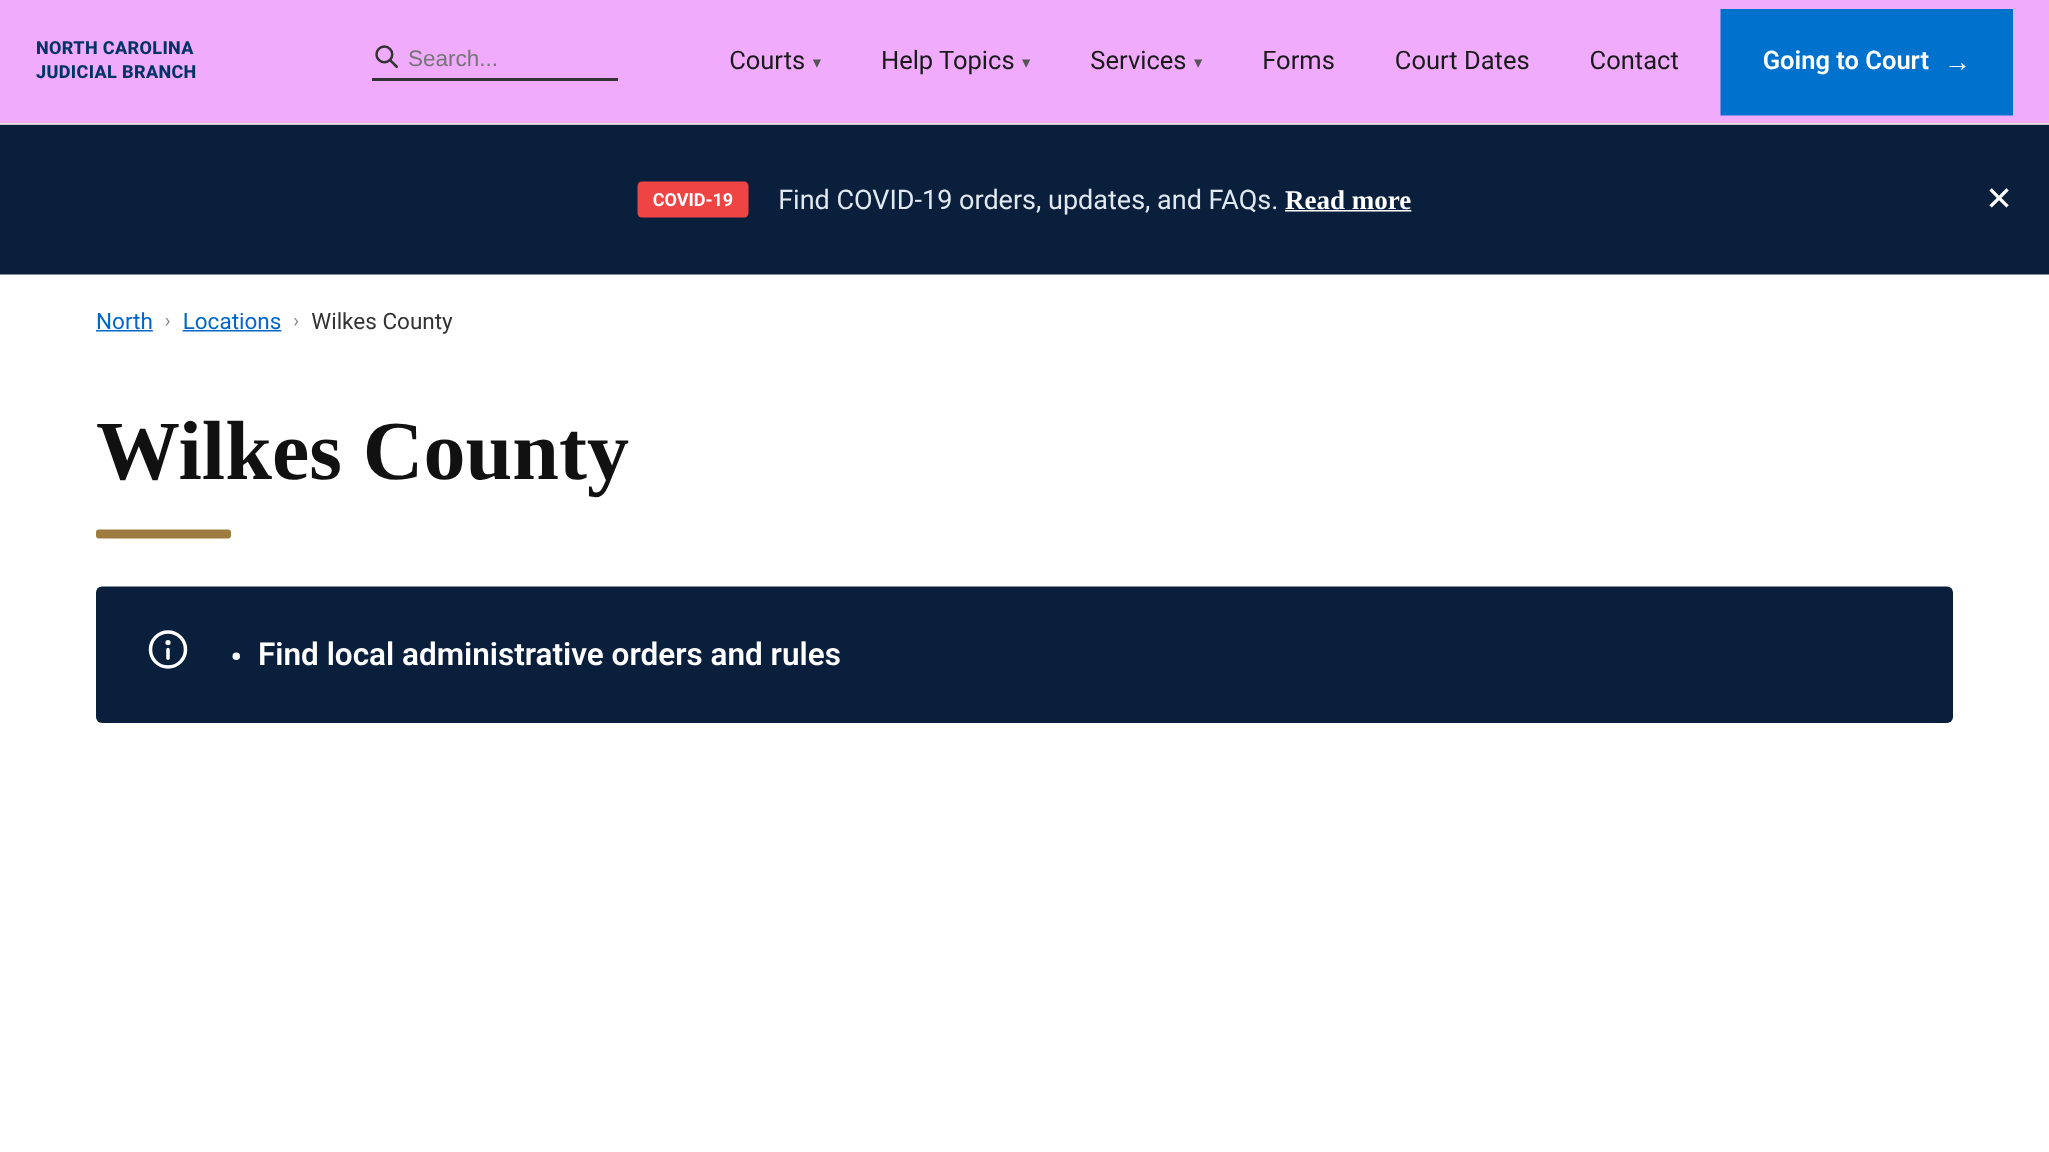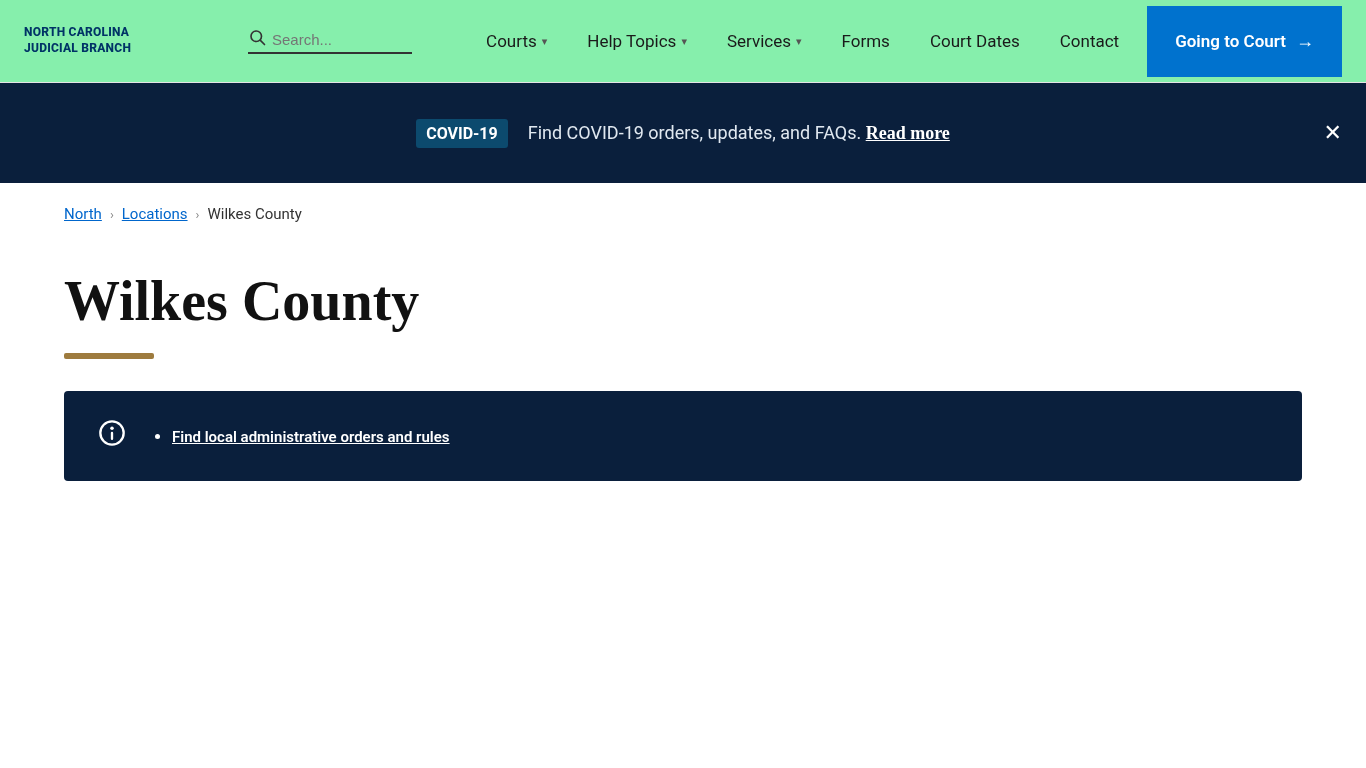--- a/index.html
+++ b/index.html
@@ -15,21 +15,21 @@
       background: #fff;
       width: 1366px;
       min-height: 768px;
     }
 
     
     header {
       display: flex;
       align-items: center;
       height: 83px;
-      background: #86efac;
+      background: #f0abfc;
       border-bottom: 1px solid #e5e5e5;
       padding: 12px 24px;
       position: relative;
       z-index: 10;
     }
 
     .logo-area {
       display: flex;
       align-items: center;
       min-width: 200px;
@@ -117,23 +117,23 @@
       color: #fff;
       display: flex;
       align-items: center;
       justify-content: center;
       padding: 28px 40px;
       position: relative;
       min-height: 100px;
     }
 
     .covid-badge {
-      background: #0c4a6e;
-      color: #fff;
-      font-size: 16px;
+      background: #ef4444;
+      color: #fff;
+      font-size: 12px;
       font-weight: 700;
       padding: 5px 10px;
       border-radius: 3px;
       margin-right: 20px;
       white-space: nowrap;
       text-transform: uppercase;
     }
 
     .covid-text {
       font-size: 18px;
@@ -229,23 +229,22 @@
 
     .info-icon {
       font-size: 26px;
       color: #fff;
       min-width: 32px;
       text-align: center;
     }
 
     .info-link {
       color: #fff;
-      font-size: 15px;
+      font-size: 21px;
       font-weight: 600;
-      text-decoration: underline;
       cursor: pointer;
     }
   </style>
 </head>
 <body>
 
 <header>
   <div class="logo-area">
     <div class="logo-text">
       <span>NORTH CAROLINA</span><br>

